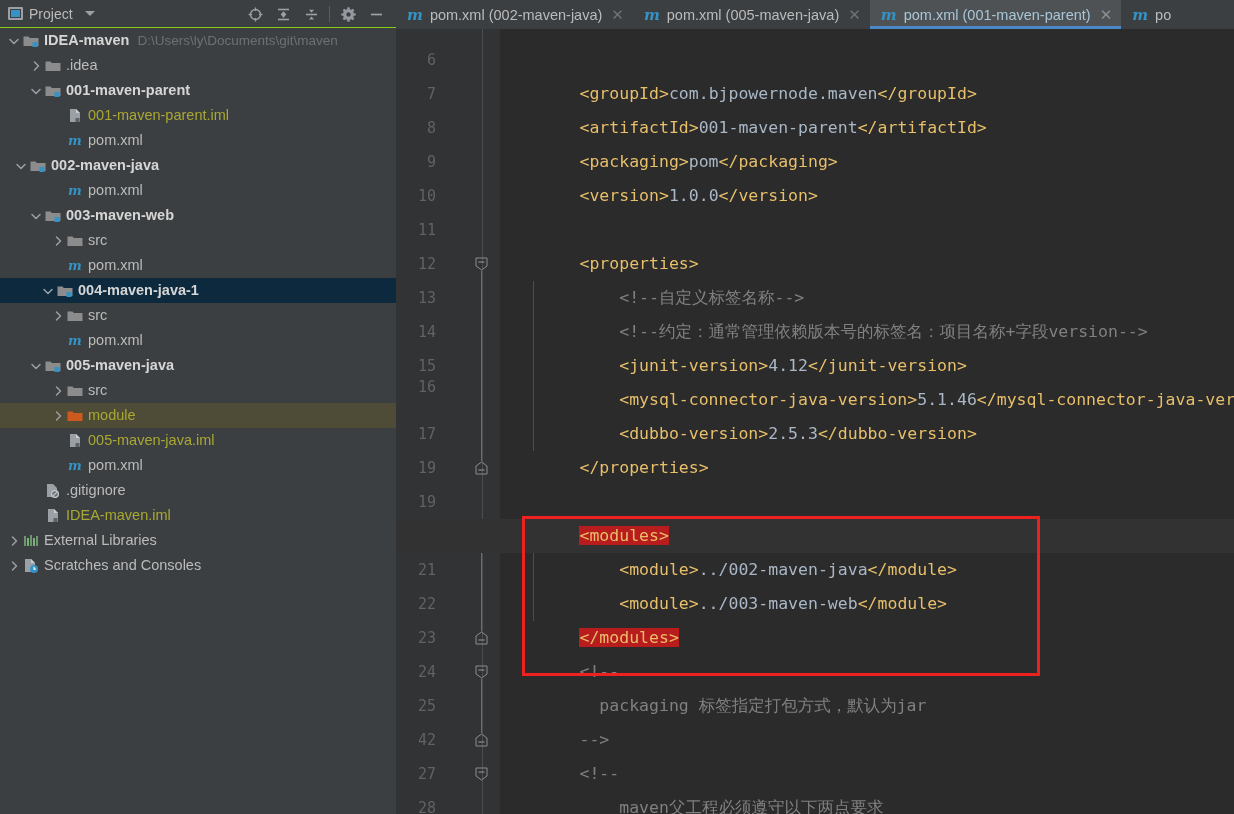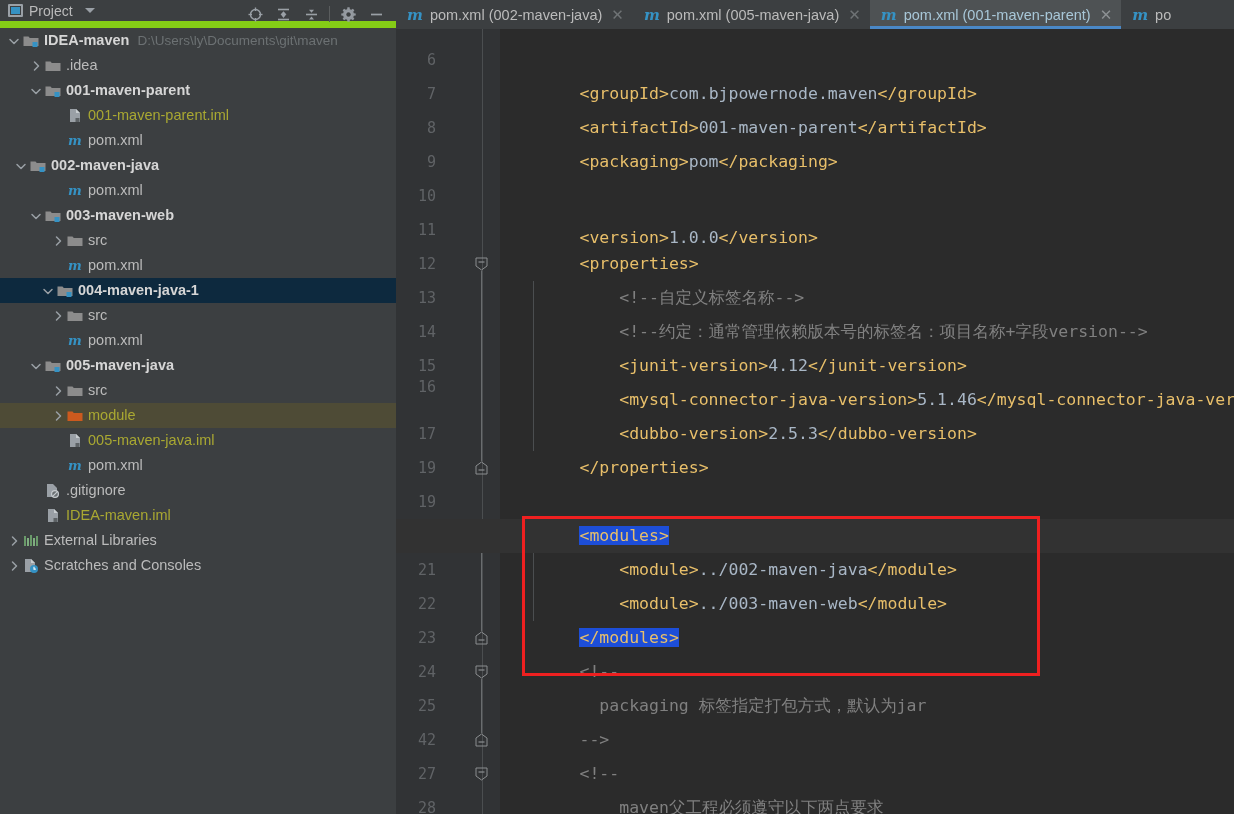--- a/index.html
+++ b/index.html
@@ -14,21 +14,21 @@
   
   #left{
     position:absolute;left:0;top:0;width:396px;height:814px;
     background:#3c3f41;
     box-sizing:border-box;
   }
   #project-header{
     position:absolute;left:0;top:0;width:396px;height:28px;
     background:#3c3f41;
     display:flex;align-items:center;
-    border-bottom:7px solid #84cc16;
+    border-bottom:1px solid #84cc16;
     box-sizing:border-box;
   }
   .ph-left{display:flex;align-items:center;padding-left:8px;gap:6px;}
   .proj-icon{
     width:15px;height:13px;border:2px solid #9aa0a6;border-radius:1px;
     box-sizing:border-box;display:block;position:relative;background:#3c3f41;
   }
   .proj-icon::after{
     content:"";position:absolute;left:1px;top:1px;right:1px;bottom:1px;
     background:#3592c4;
@@ -116,21 +116,21 @@
     font-family:"DejaVu Sans Mono", monospace;font-size:16.5px;
   }
   .cl{
     position:absolute;left:0;white-space:pre;line-height:34px;height:34px;
     color:#a9b7c6;
   }
   .curline{position:absolute;left:0;width:838px;height:34px;background:#323232;}
   .tag{color:#e8bf6a;}
   .txt{color:#a9b7c6;}
   .cmt{color:#808080;}
-  .hl{background:#1d4ed8;}
+  .hl{background:#b91c1c;}
   
   .iguide{position:absolute;width:1px;background:#4b4e50;}
   
   .fold{position:absolute;width:13px;height:13px;}
   
   #redbox{
     position:absolute;border:3px solid #ef2020;
     box-sizing:border-box;pointer-events:none;
   }
   .bulb{position:absolute;}
@@ -554,21 +554,21 @@
             </svg></span>
         </div>
       <div id="code">
           <div class="curline" style="top: 490px; left: -104px;"></div>
           <div class="iguide" style="left: 33px; top: 252px; height: 170px;"></div>
           <div class="iguide" style="left: 33px; top: 524px; height: 68px;"></div>
           <div class="cl" style="top: 14px;"></div>
           <div class="cl" style="top: 48px;"><span class="tag">        &lt;groupId&gt;</span><span class="txt">com.bjpowernode.maven</span><span class="tag">&lt;/groupId&gt;</span></div>
           <div class="cl" style="top: 82px;"><span class="tag">        &lt;artifactId&gt;</span><span class="txt">001-maven-parent</span><span class="tag">&lt;/artifactId&gt;</span></div>
           <div class="cl" style="top: 116px;"><span class="tag">        &lt;packaging&gt;</span><span class="txt">pom</span><span class="tag">&lt;/packaging&gt;</span></div>
-          <div class="cl" style="top: 150px; margin-top: 42px;"><span class="tag">        &lt;version&gt;</span><span class="txt">1.0.0</span><span class="tag">&lt;/version&gt;</span></div>
+          <div class="cl" style="top: 150px;"><span class="tag">        &lt;version&gt;</span><span class="txt">1.0.0</span><span class="tag">&lt;/version&gt;</span></div>
           <div class="cl" style="top: 184px;"></div>
           <div class="cl" style="top: 218px;"><span class="tag">        &lt;properties&gt;</span></div>
           <div class="cl" style="top: 252px;"><span class="cmt">            &lt;!--自定义标签名称--&gt;</span></div>
           <div class="cl" style="top: 286px;"><span class="cmt">            &lt;!--约定：通常管理依赖版本号的标签名：项目名称+字段version--&gt;</span></div>
           <div class="cl" style="top: 320px;"><span class="tag">            &lt;junit-version&gt;</span><span class="txt">4.12</span><span class="tag">&lt;/junit-version&gt;</span></div>
           <div class="cl" style="top: 354px;"><span class="tag">            &lt;mysql-connector-java-version&gt;</span><span class="txt">5.1.46</span><span class="tag">&lt;/mysql-connector-java-version&gt;</span></div>
           <div class="cl" style="top: 388px;"><span class="tag">            &lt;dubbo-version&gt;</span><span class="txt">2.5.3</span><span class="tag">&lt;/dubbo-version&gt;</span></div>
           <div class="cl" style="top: 422px;"><span class="tag">        &lt;/properties&gt;</span></div>
           <div class="cl" style="top: 456px;"></div>
           <div class="cl" style="top: 490px;"><span class="tag">        </span><span class="tag hl">&lt;modules&gt;</span></div>

